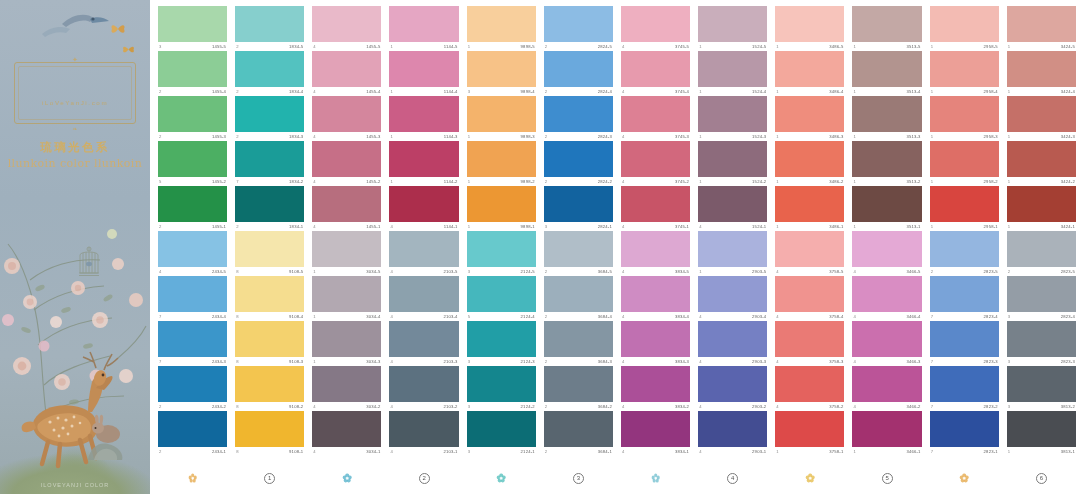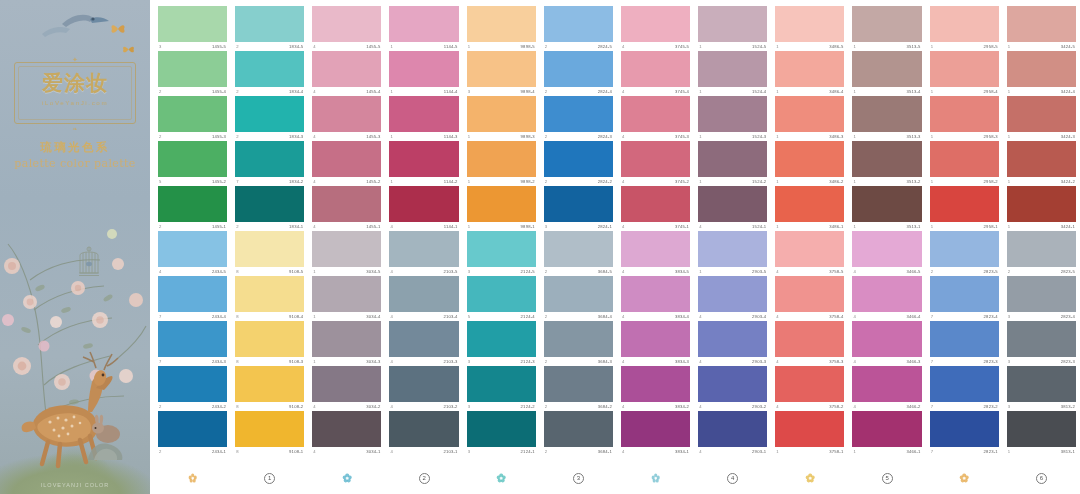--- a/index.html
+++ b/index.html
@@ -194,27 +194,26 @@
         <path d="M8 7 C12 1, 16 3, 14 7 C16 11, 12 13, 8 7Z" fill="#d89a3e" opacity=".9"></path>
       </svg>
       <svg class="butterfly" style="left:122px; top:44px;" width="13" height="11" viewBox="0 0 13 11">
         <path d="M6.5 5.5 C3 1, 0 2.5, 1.5 5.5 C0 8.5, 3 10, 6.5 5.5Z" fill="#dda340" opacity=".85"></path>
         <path d="M6.5 5.5 C10 1, 13 2.5, 11.5 5.5 C13 8.5, 10 10, 6.5 5.5Z" fill="#d4952f" opacity=".85"></path>
       </svg>
 
       <div class="emblem">
         <div class="emblem-frame"></div>
         <div class="emblem-top-ornament">✦</div>
-        <div class="emblem-cn">爱涂妆</div>
         <div class="emblem-en">iLoVeYanJi.com</div>
         <div class="emblem-bot-ornament">❧</div>
       </div>
 
       <div class="series-cn">琉璃光色系</div>
-      <div class="series-en">palette color palette</div>
+      <div class="series-en">llunkoin color llunkoin</div>
 
       <svg class="deco" style="left:0; top:170px;" width="150" height="260" viewBox="0 0 150 260">
         <g stroke="#7d8a74" stroke-width="1.1" fill="none" opacity=".65">
           <path d="M48 258 C40 210, 44 165, 30 120 C24 100, 18 86, 8 74"></path>
           <path d="M44 215 C60 200, 86 192, 110 186"></path>
           <path d="M38 175 C56 160, 82 150, 112 148"></path>
           <path d="M34 140 C52 126, 78 118, 104 116"></path>
           <path d="M30 110 C48 96, 74 88, 100 90"></path>
           <path d="M52 240 C72 232, 96 226, 124 226"></path>
           <path d="M118 188 C130 178, 140 168, 146 156"></path>

